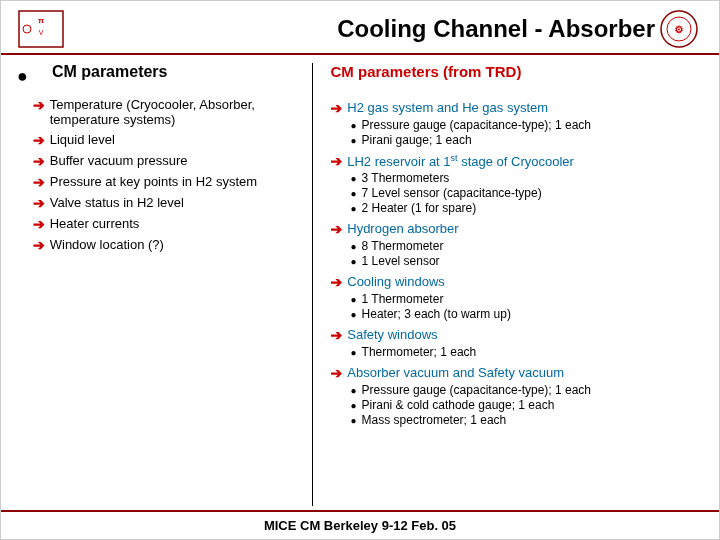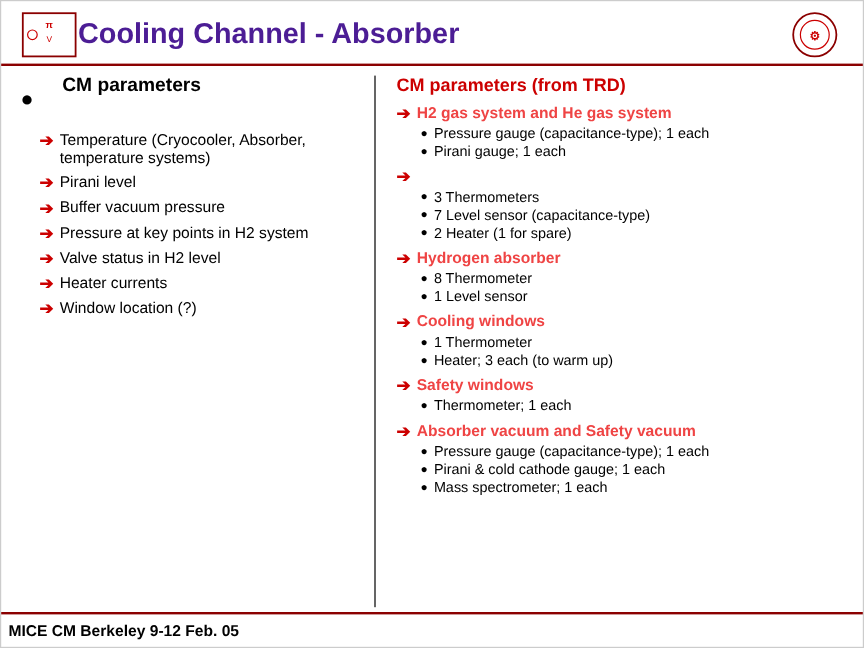--- a/index.html
+++ b/index.html
@@ -23,23 +23,23 @@
     .header {
       display: flex;
       align-items: center;
       justify-content: space-between;
       padding: 8px 16px 4px 16px;
       border-bottom: 2px solid #8B0000;
     }
     .header-title {
       font-size: 24px;
       font-weight: bold;
-      color: #4c1d95;
+      color: #000000;
       flex: 1;
-      text-align: left;
+      text-align: right;
     }
     .logo-left {
       width: 48px;
       height: 40px;
     }
     .logo-right {
       width: 48px;
       height: 40px;
     }
     
@@ -54,21 +54,21 @@
       flex: 1;
       padding-right: 8px;
       border-right: 1px solid #000;
       position: relative;
     }
     .left-col-header {
       font-size: 16px;
       font-weight: bold;
       color: #000;
       margin-left: 16px;
-      margin-bottom: 20px;
+      margin-bottom: 8px;
     }
     .left-items {
       margin-left: 16px;
     }
     .left-item {
       display: flex;
       align-items: flex-start;
       margin-bottom: 5px;
       font-size: 13px;
     }
@@ -81,41 +81,41 @@
     }
     
     .right-col {
       flex: 1.3;
       padding-left: 8px;
     }
     .right-col-header {
       font-size: 15px;
       font-weight: bold;
       color: #cc0000;
-      margin-bottom: 6px;
+      margin-bottom: 20px;
     }
     .section {
       margin-bottom: 6px;
     }
     .section-header {
       display: flex;
       align-items: flex-start;
       margin-bottom: 2px;
     }
     .section-arrow {
       color: #cc0000;
       font-weight: bold;
       margin-right: 5px;
       flex-shrink: 0;
       font-size: 14px;
     }
     .section-title {
       font-size: 13px;
-      font-weight: bold;
-      color: #ef4444;
+      font-weight: normal;
+      color: #0369a1;
     }
     .section-title sup {
       font-size: 9px;
     }
     .section-items {
       margin-left: 20px;
     }
     .section-item {
       display: flex;
       align-items: flex-start;
@@ -125,20 +125,21 @@
     .bullet {
       color: #000;
       margin-right: 5px;
       flex-shrink: 0;
       font-size: 10px;
       margin-top: 2px;
     }
     
     .footer {
       border-top: 2px solid #8B0000;
+      text-align: center;
       padding: 6px;
       font-size: 13px;
       font-weight: bold;
       color: #000;
     }
     
     .left-header-row {
       display: flex;
       align-items: center;
       margin-bottom: 8px;
@@ -179,21 +180,21 @@
         <span class="left-header-bullet">●</span>
         <div class="left-col-header">CM parameters</div>
       </div>
       <div class="left-items" id="left-items">
           <div class="left-item">
             <span class="arrow">➔</span>
             <span>Temperature (Cryocooler, Absorber, temperature systems)</span>
           </div>
           <div class="left-item">
             <span class="arrow">➔</span>
-            <span>Pirani level</span>
+            <span>Liquid level</span>
           </div>
           <div class="left-item">
             <span class="arrow">➔</span>
             <span>Buffer vacuum pressure</span>
           </div>
           <div class="left-item">
             <span class="arrow">➔</span>
             <span>Pressure at key points in H2 system</span>
           </div>
           <div class="left-item">
@@ -226,20 +227,21 @@
               </div>
               <div class="section-item">
                 <span class="bullet">●</span>
                 <span>Pirani gauge; 1 each</span>
               </div>
             </div>
           </div>
           <div class="section">
             <div class="section-header">
               <span class="section-arrow">➔</span>
+              <span class="section-title">LH2 reservoir at 1<sup>st</sup> stage of Cryocooler</span>
             </div>
             <div class="section-items">
               <div class="section-item">
                 <span class="bullet">●</span>
                 <span>3 Thermometers</span>
               </div>
               <div class="section-item">
                 <span class="bullet">●</span>
                 <span>7 Level sensor (capacitance-type)</span>
               </div>

